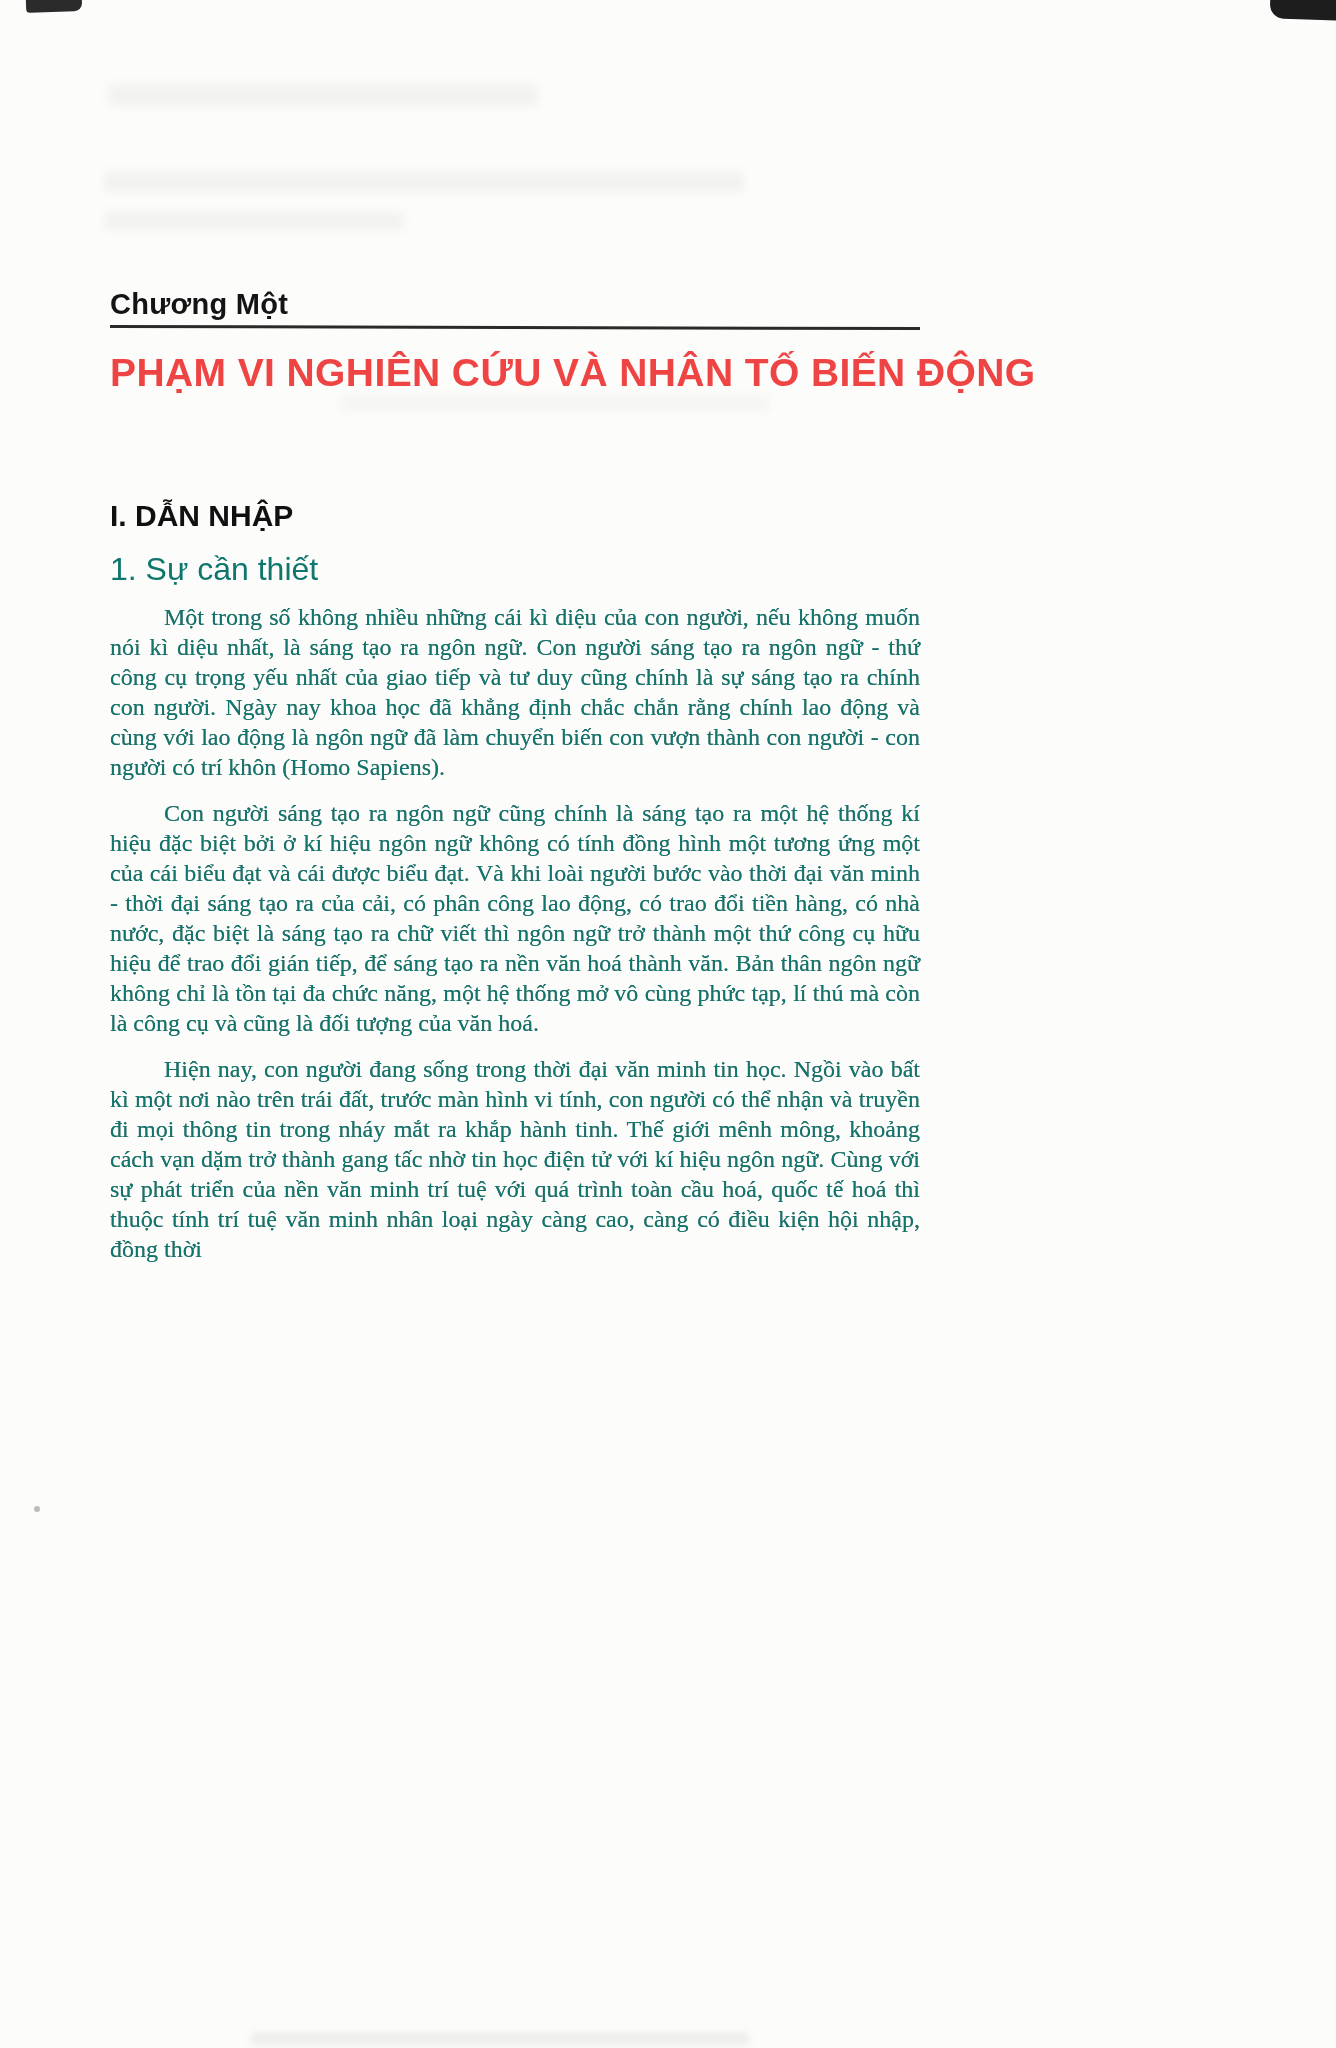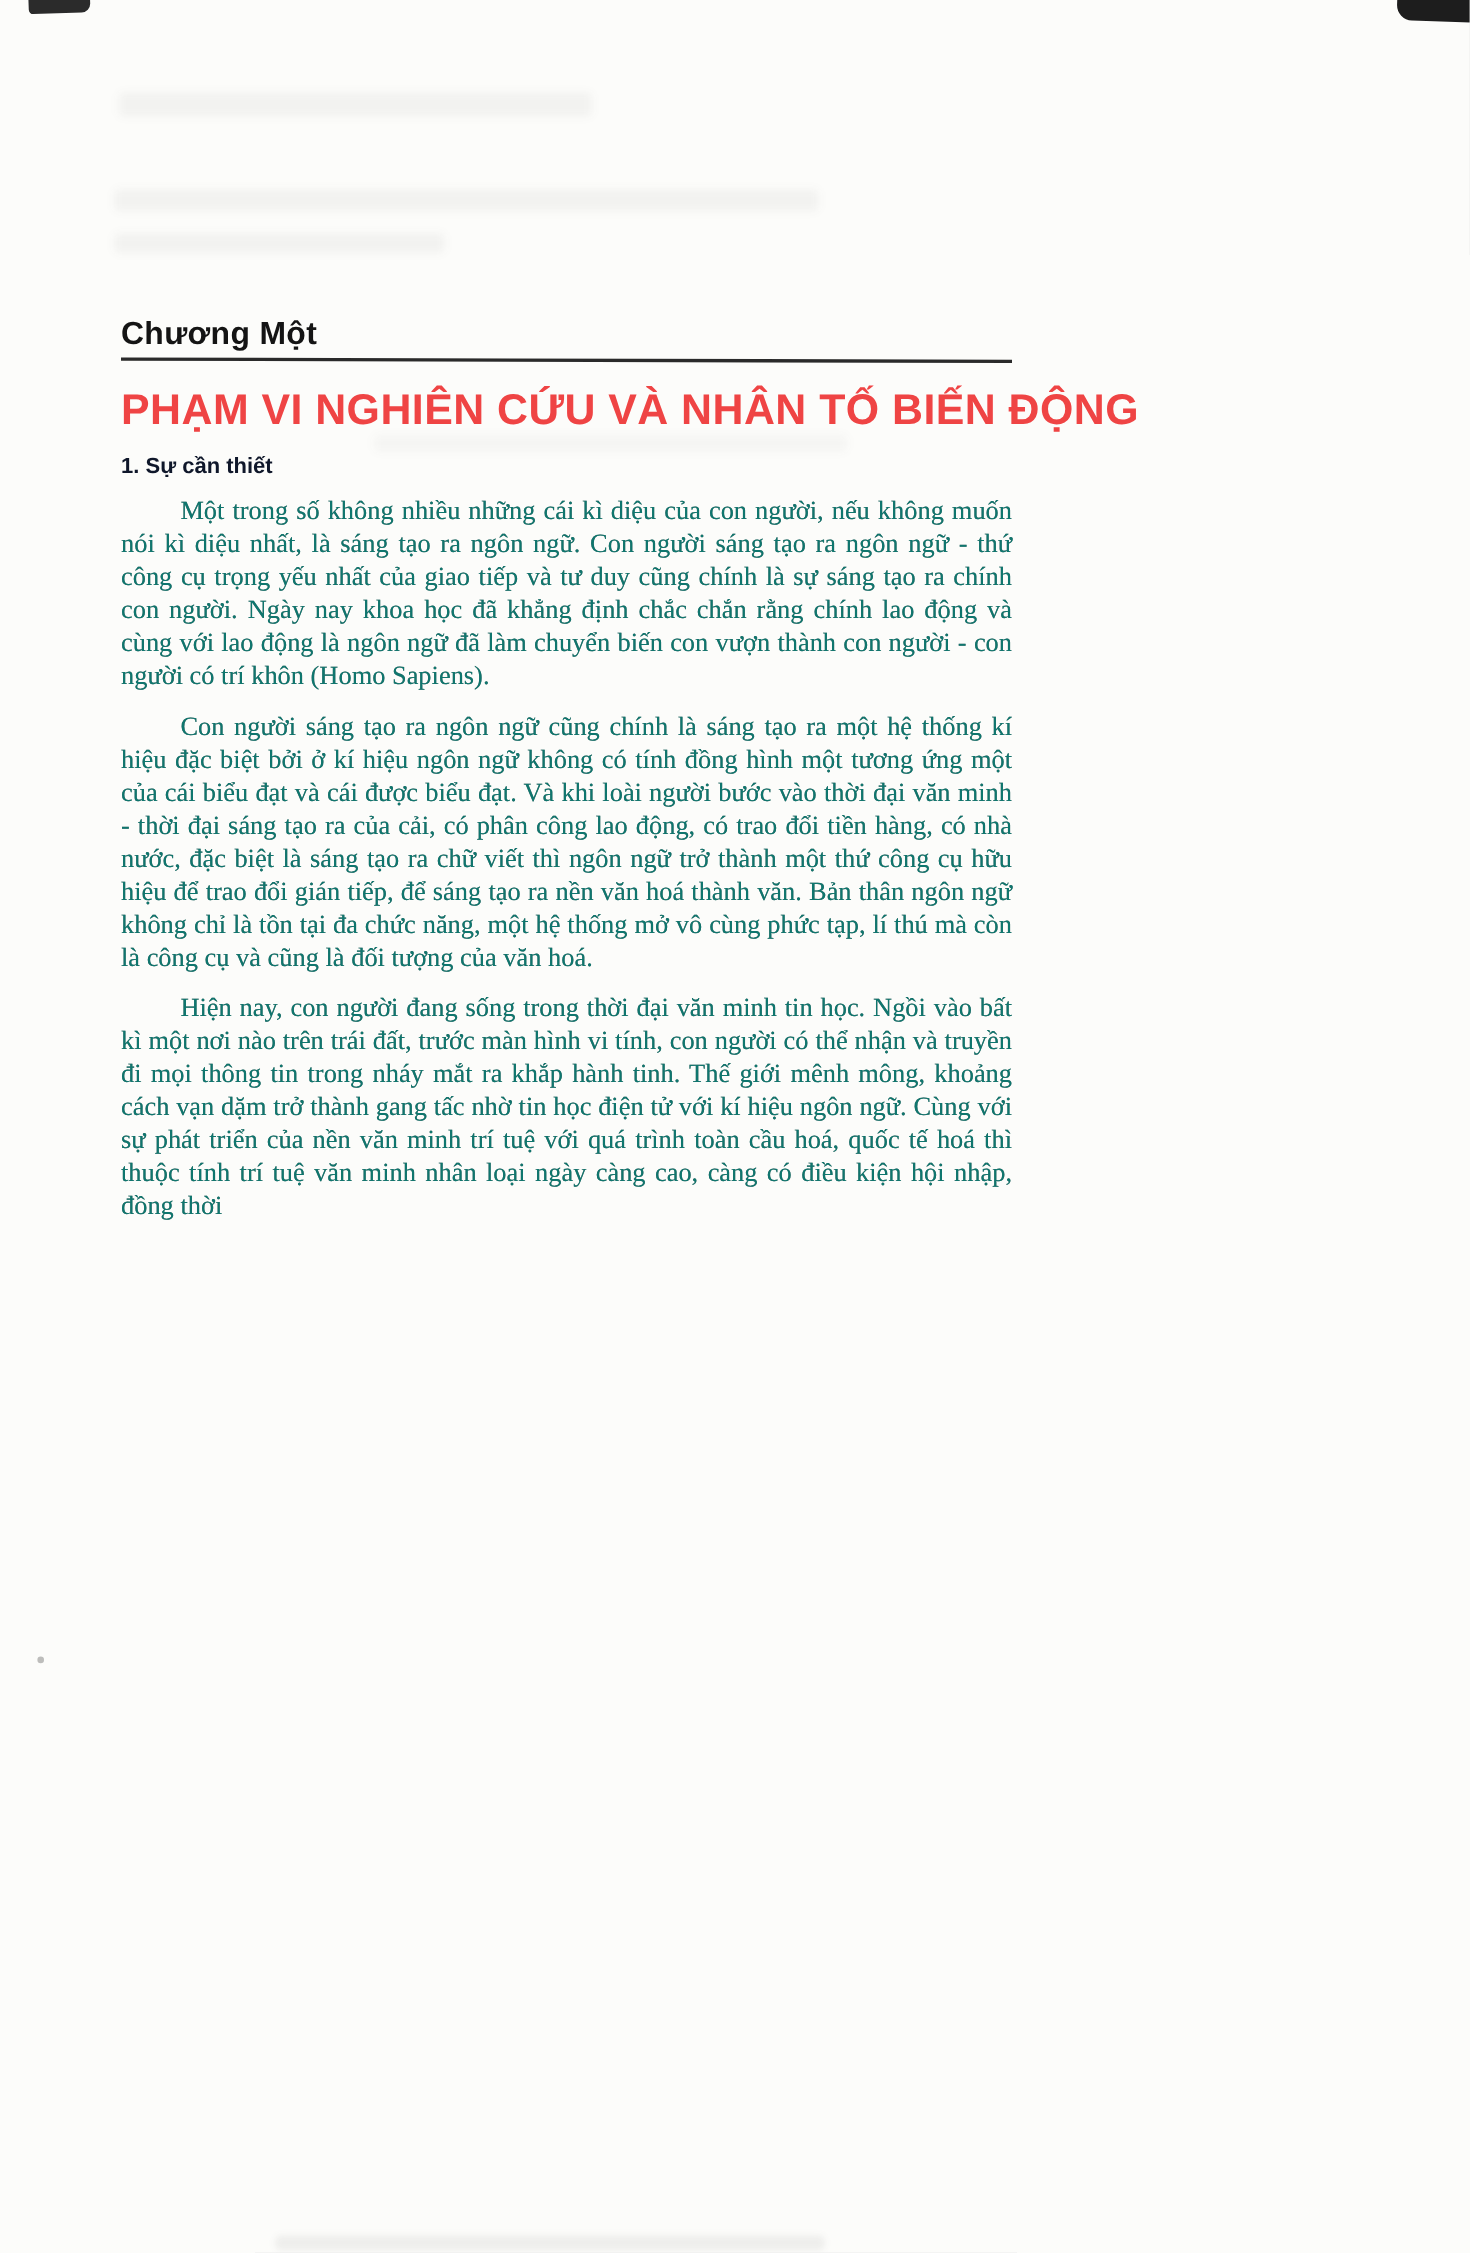--- a/index.html
+++ b/index.html
@@ -49,23 +49,23 @@
   .section-heading {
     margin: 104px 0 0 0;
     font-family: "Liberation Sans", sans-serif;
     font-weight: bold;
     font-size: 30px;
     color: #101010;
   }
   .subsection-heading {
     margin: 18px 0 0 0;
     font-family: "Liberation Sans", sans-serif;
-    font-weight: bold;
-    font-size: 20px;
-    color: #0f172a;
+    font-weight: normal;
+    font-size: 32px;
+    color: #0f766e;
   }
   .body-text p {
     margin: 0 0 16px 0;
     font-size: 24px;
     line-height: 30px;
     text-align: justify;
     text-indent: 54px;
     color: #0f766e;
     text-shadow: 0 0 0.4px rgba(20,20,20,0.55);
   }
@@ -119,20 +119,21 @@
   <div class="artifact bottom-smudge"></div>
 
   <div class="content">
 
     <div class="chapter-label">Chương Một</div>
 
     <div class="rule"></div>
 
     <h1 class="title">PHẠM VI NGHIÊN CỨU VÀ NHÂN TỐ BIẾN ĐỘNG</h1>
 
+    <h2 class="section-heading">I. DẪN NHẬP</h2>
 
     <h3 class="subsection-heading">1. Sự cần thiết</h3>
 
     <div class="body-text">
       <p>Một trong số không nhiều những cái kì diệu của con người, nếu không muốn nói kì diệu nhất, là sáng tạo ra ngôn ngữ. Con người sáng tạo ra ngôn ngữ - thứ công cụ trọng yếu nhất của giao tiếp và tư duy cũng chính là sự sáng tạo ra chính con người. Ngày nay khoa học đã khẳng định chắc chắn rằng chính lao động và cùng với lao động là ngôn ngữ đã làm chuyển biến con vượn thành con người - con người có trí khôn (Homo Sapiens).</p>
       <p>Con người sáng tạo ra ngôn ngữ cũng chính là sáng tạo ra một hệ thống kí hiệu đặc biệt bởi ở kí hiệu ngôn ngữ không có tính đồng hình một tương ứng một của cái biểu đạt và cái được biểu đạt. Và khi loài người bước vào thời đại văn minh - thời đại sáng tạo ra của cải, có phân công lao động, có trao đổi tiền hàng, có nhà nước, đặc biệt là sáng tạo ra chữ viết thì ngôn ngữ trở thành một thứ công cụ hữu hiệu để trao đổi gián tiếp, để sáng tạo ra nền văn hoá thành văn. Bản thân ngôn ngữ không chỉ là tồn tại đa chức năng, một hệ thống mở vô cùng phức tạp, lí thú mà còn là công cụ và cũng là đối tượng của văn hoá.</p>
       <p>Hiện nay, con người đang sống trong thời đại văn minh tin học. Ngồi vào bất kì một nơi nào trên trái đất, trước màn hình vi tính, con người có thể nhận và truyền đi mọi thông tin trong nháy mắt ra khắp hành tinh. Thế giới mênh mông, khoảng cách vạn dặm trở thành gang tấc nhờ tin học điện tử với kí hiệu ngôn ngữ. Cùng với sự phát triển của nền văn minh trí tuệ với quá trình toàn cầu hoá, quốc tế hoá thì thuộc tính trí tuệ văn minh nhân loại ngày càng cao, càng có điều kiện hội nhập, đồng thời</p>
     </div>
 
   </div>

